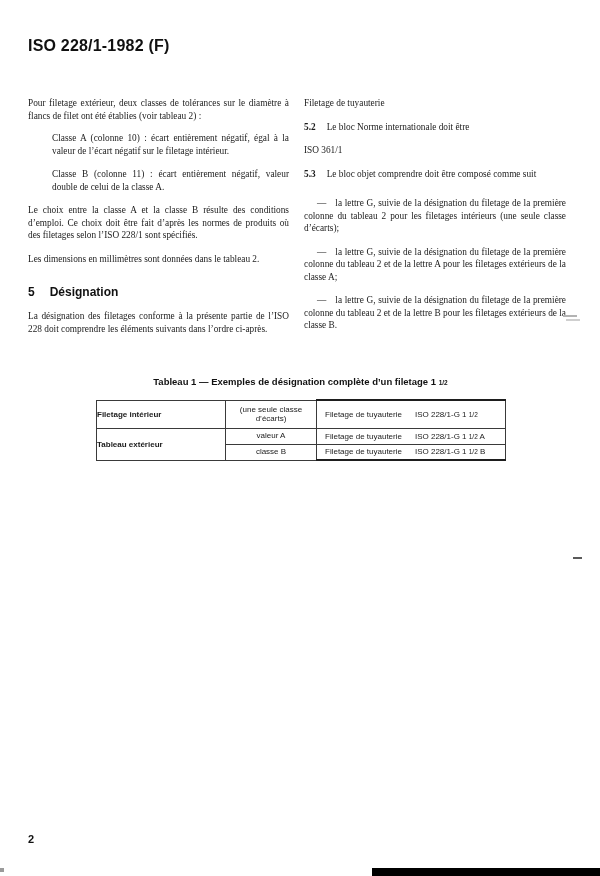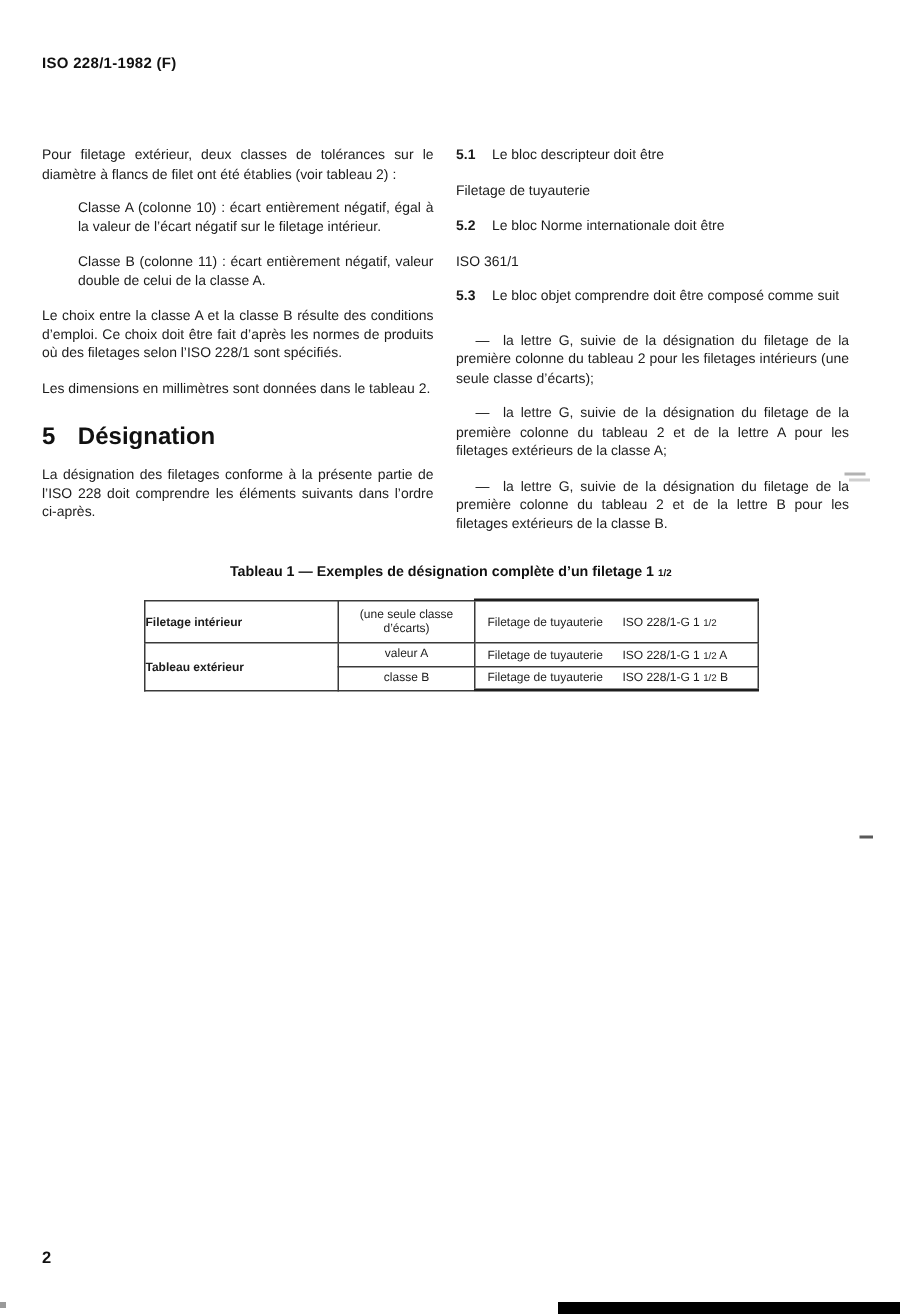--- a/index.html
+++ b/index.html
@@ -6,34 +6,34 @@
   body{
     width:600px;height:876px;background:#ffffff;
     font-family:"Liberation Sans","DejaVu Sans",sans-serif;
     color:#1b1b1b;
     -webkit-font-smoothing:antialiased;
   }
   .page{position:relative;width:600px;height:876px;background:#ffffff;overflow:hidden;}
 
   .running-header{
     position:absolute;left:28px;top:37px;
-    font-size:10px;font-weight:bold;letter-spacing:.2px;color:#111;
+    font-size:16px;font-weight:bold;letter-spacing:.2px;color:#111;
   }
 
   .col{position:absolute;top:97px;font-size:9.3px;line-height:12.5px;}
   .col-left{left:28px;width:261px;}
   .col-right{left:304px;width:262px;}
 
-  .col p{margin:0 0 11px 0;text-align:justify;}
+  .col p{margin:0 0 11px 0;text-align:justify;font-family:Liberation Serif, serif;}
   .col p.intro{margin-bottom:10px;}
   .col p.indent{margin-left:24px;}
   .col p.no-gap{margin-bottom:0;}
 
   .section-heading{
-    margin:20px 0 11px 0;font-size:16px;line-height:14px;font-weight:bold;color:#111;
+    margin:20px 0 11px 0;font-size:12px;line-height:14px;font-weight:bold;color:#111;
   }
   .section-heading .sec-num{margin-right:15px;}
 
   .clause .clause-num{font-weight:bold;margin-right:11px;}
   .clause-value{margin-left:13px;}
 
   .bullet{text-indent:13px;}
   .bullet.first-bullet{margin-top:17px;}
   .bullet{margin-bottom:6px;}
   .bullet-dash{margin-right:9px;}
@@ -75,23 +75,20 @@
     <p class="indent">Classe B (colonne 11) : écart entièrement négatif, valeur double de celui de la classe A.</p>
     <p>Le choix entre la classe A et la classe B résulte des conditions d’emploi. Ce choix doit être fait d’après les normes de produits où des filetages selon l’ISO 228/1 sont spécifiés.</p>
     <p class="no-gap">Les dimensions en millimètres sont données dans le tableau 2.</p>
     <div class="section-heading">
       <span class="sec-num">5</span><span>Désignation</span>
     </div>
     <p>La désignation des filetages conforme à la présente partie de l’ISO 228 doit comprendre les éléments suivants dans l’ordre ci-après.</p>
   </div>
 
   <div class="col col-right">
-    <p class="clause">
-      <span class="clause-num">5.1</span><span>Le bloc descripteur doit être</span>
-    </p>
     <p class="clause-value">Filetage de tuyauterie</p>
     <p class="clause">
       <span class="clause-num">5.2</span><span>Le bloc Norme internationale doit être</span>
     </p>
     <p class="clause-value">ISO 361/1</p>
     <p class="clause">
       <span class="clause-num">5.3</span><span>Le bloc objet comprendre doit être composé comme suit</span>
     </p>
     <p class="bullet first-bullet">
       <span class="bullet-dash">—</span><span>la lettre G, suivie de la désignation du filetage de la première colonne du tableau 2 pour les filetages intérieurs (une seule classe d’écarts);</span>

